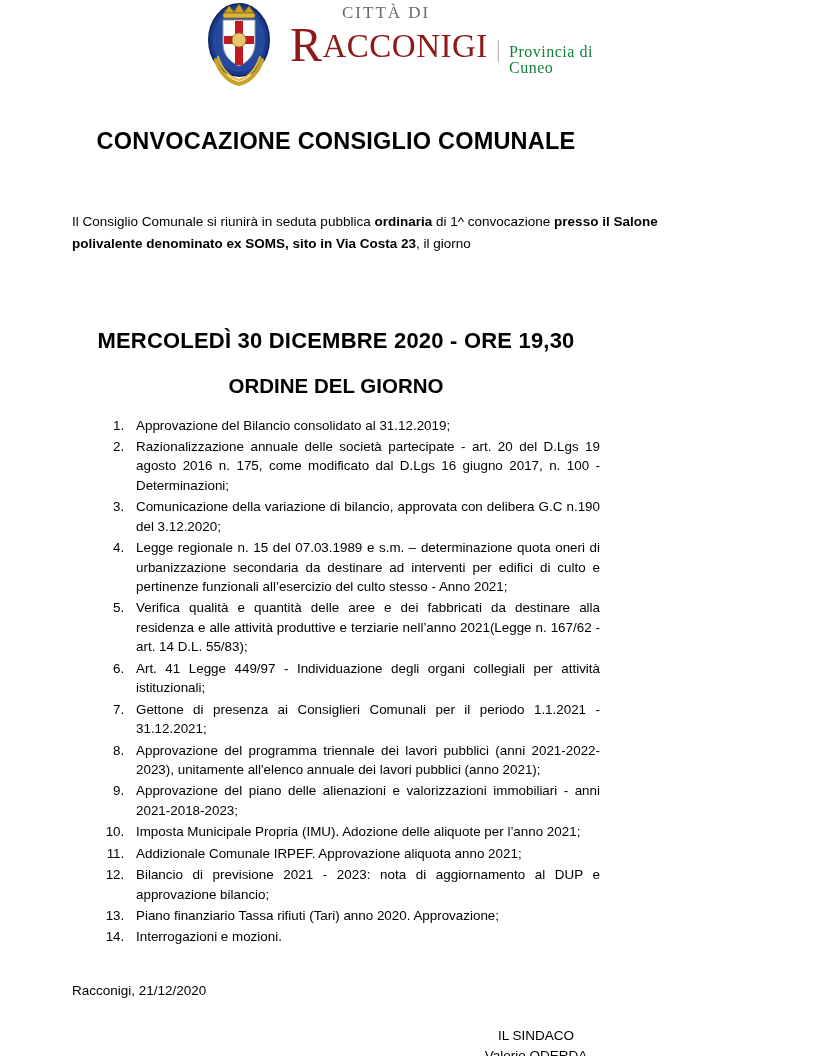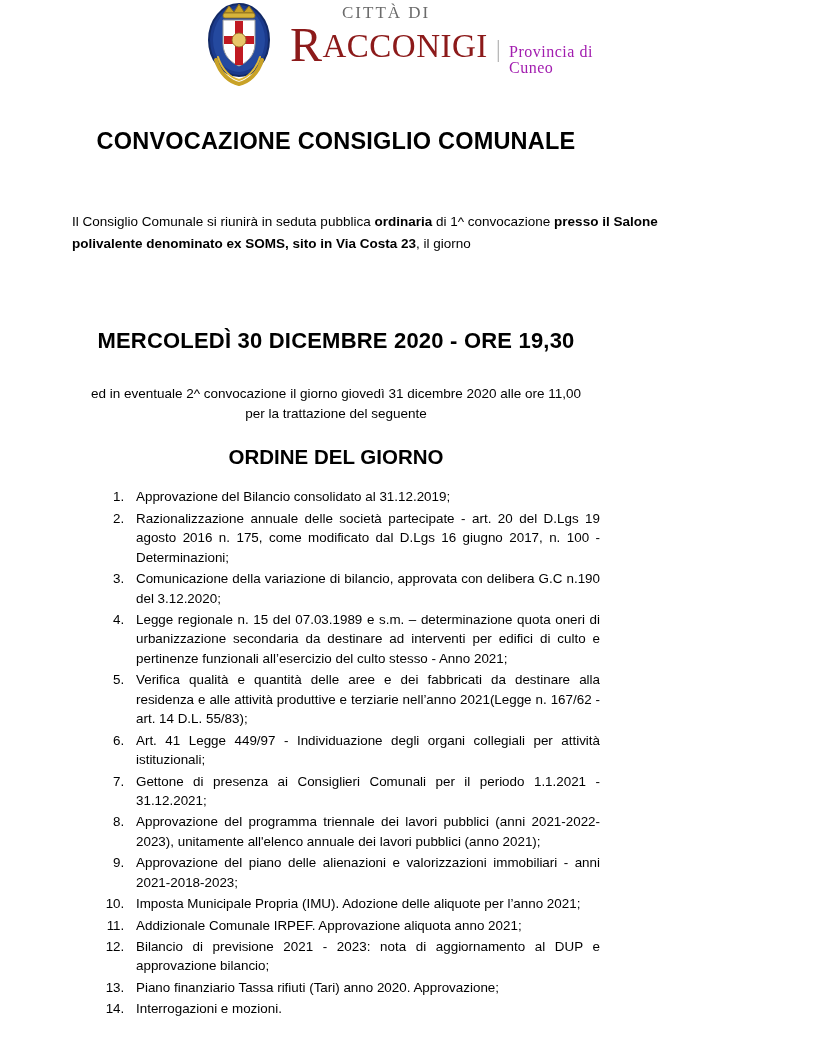--- a/index.html
+++ b/index.html
@@ -76,21 +76,21 @@
   }
   .wm-sep {
     color: #b9b9b9;
     font-size: 26px;
     margin: 0 8px;
     font-family: "Liberation Serif", serif;
   }
   .wm-prov {
     font-family: "Liberation Serif", serif;
     font-size: 16px;
-    color: #a21caf;
+    color: #15803d;
     font-style: normal;
     letter-spacing: 0.5px;
   }
 
   
   .title {
     text-align: center;
     font-size: 23.5px;
     font-weight: bold;
     margin-top: 42px;
@@ -194,24 +194,20 @@
   </div>
 
   <div class="title">CONVOCAZIONE CONSIGLIO COMUNALE</div>
 
   <div class="intro">
     <span>Il Consiglio Comunale si riunirà in seduta pubblica </span><b>ordinaria</b><span> di 1^ convocazione </span><b>presso il Salone polivalente denominato ex SOMS, sito in Via Costa 23</b><span>, il giorno</span>
   </div>
 
   <div class="date-line">MERCOLEDÌ 30 DICEMBRE 2020 - ORE 19,30</div>
 
-  <div class="second-call">
-    <div>ed in eventuale 2^ convocazione il giorno giovedì 31 dicembre 2020 alle ore 11,00</div>
-    <div>per la trattazione del seguente</div>
-  </div>
 
   <div class="odg-title">ORDINE DEL GIORNO</div>
 
   <ol class="agenda">
     <li>Approvazione del Bilancio consolidato al 31.12.2019;</li>
     <li>Razionalizzazione annuale delle società partecipate - art. 20 del D.Lgs 19 agosto 2016 n. 175, come modificato dal D.Lgs 16 giugno 2017, n. 100 - Determinazioni;</li>
     <li>Comunicazione della variazione di bilancio, approvata con delibera G.C n.190 del 3.12.2020;</li>
     <li>Legge regionale n. 15 del 07.03.1989  e s.m. – determinazione quota oneri di urbanizzazione secondaria da  destinare  ad interventi per edifici di culto e pertinenze funzionali  all’esercizio  del culto stesso - Anno 2021;</li>
     <li>Verifica qualità e quantità delle aree e dei fabbricati da destinare alla residenza e alle attività produttive e terziarie nell’anno 2021(Legge n. 167/62 - art. 14 D.L. 55/83);</li>
     <li>Art. 41 Legge 449/97 - Individuazione degli organi collegiali per attività istituzionali;</li>

